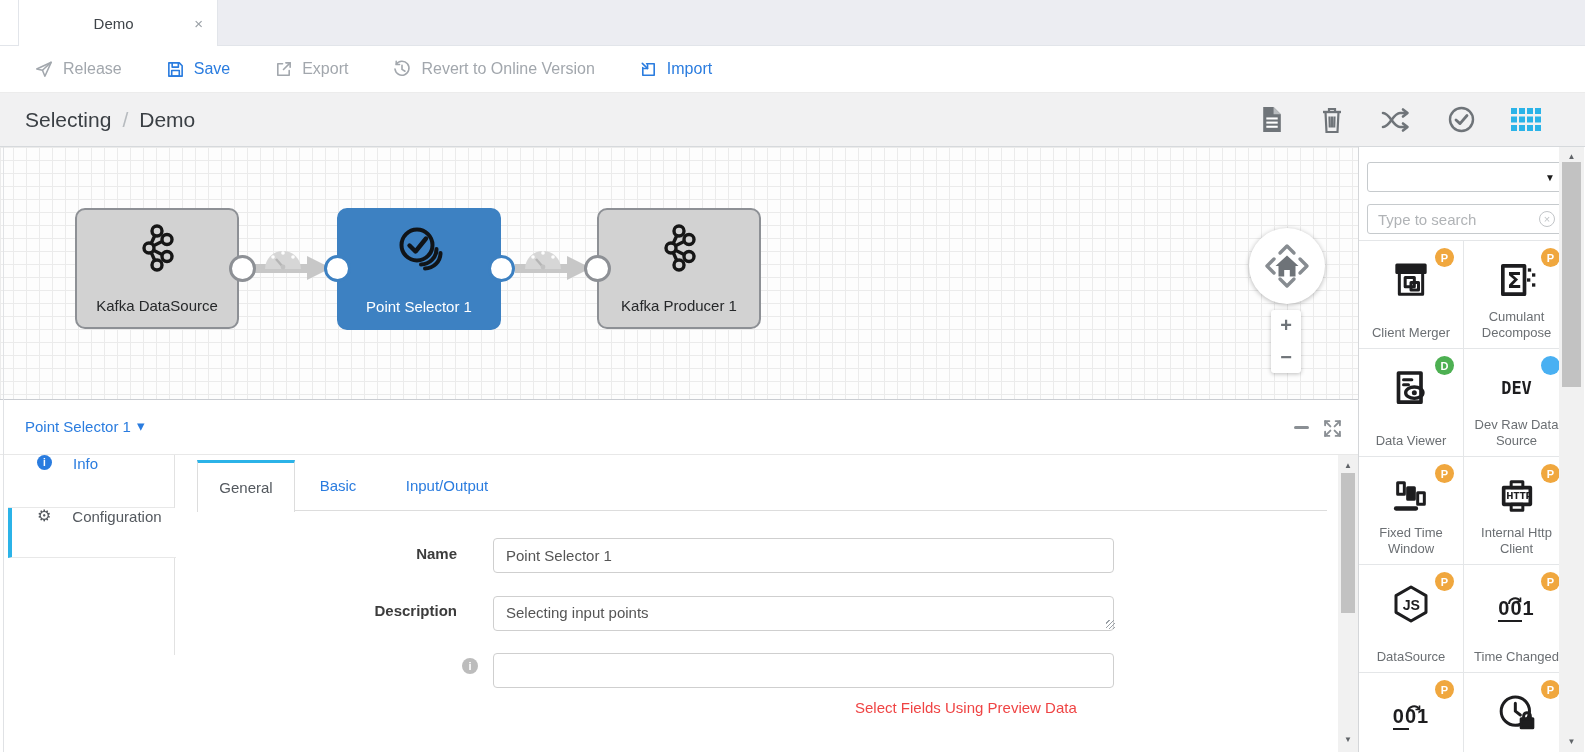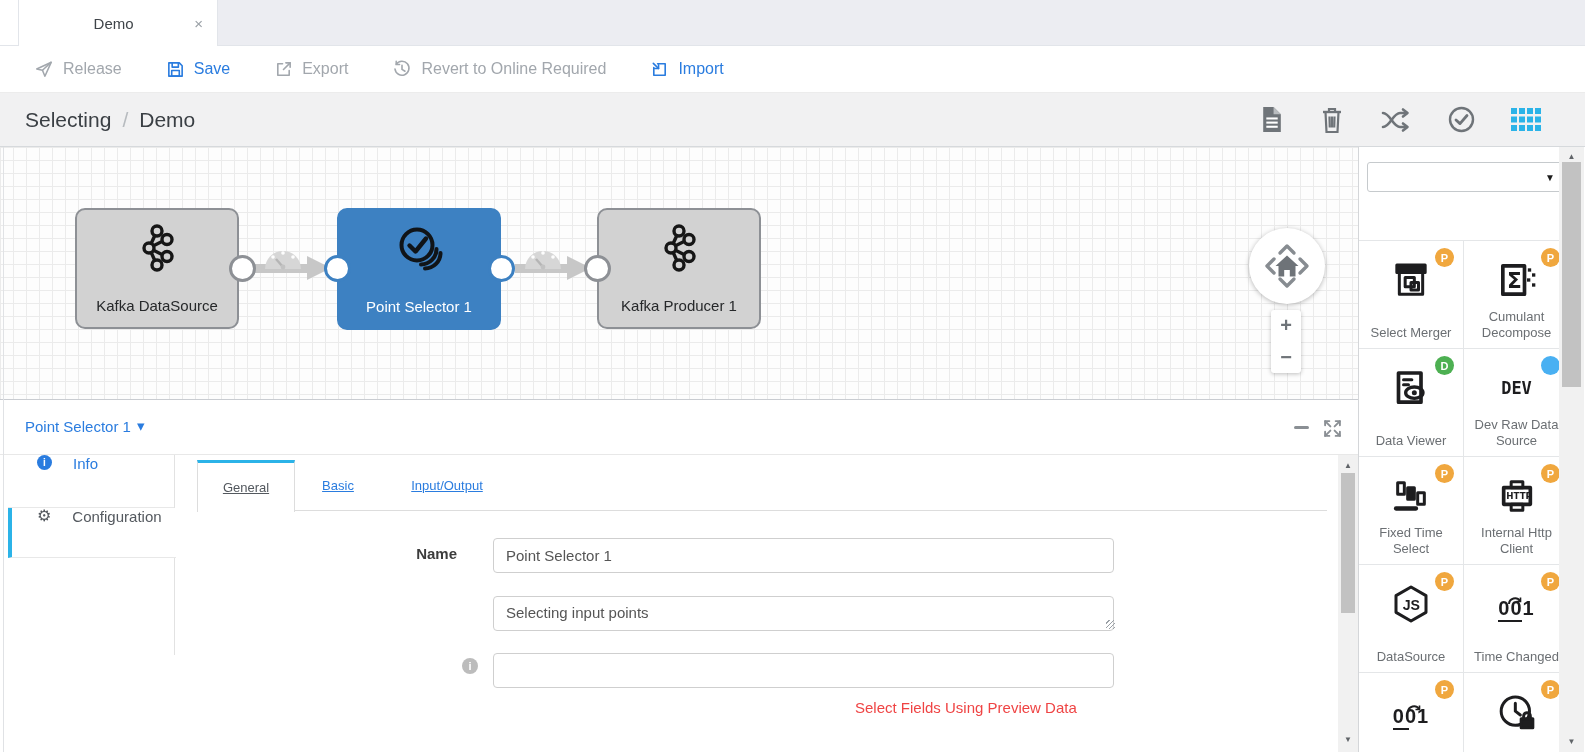--- a/index.html
+++ b/index.html
@@ -71,21 +71,21 @@
                font-size:15px; cursor:pointer; }
   .pnav-item.info { color:#2a7cdf; }
   .pnav-item.config { height:50px; color:#54595f; border-left:4px solid #2bb3e8; padding-left:25px; position:relative; width:168px; background:#fff; z-index:2; }
   .info-dot { width:15px; height:15px; border-radius:50%; background:#2a7cdf; color:#fff; font-size:10px; font-weight:bold;
               display:inline-flex; align-items:center; justify-content:center; }
   .info-dot::before { content:"i"; }
   .gear { font-family:"DejaVu Sans", sans-serif; font-size:16px; color:#54595f; line-height:1; }
   .gear::before { content:"⚙"; }
 
   .ptabs { position:absolute; left:197px; top:5px; width:1130px; height:51px; border-bottom:1px solid #ddd; display:flex; }
-  .ptab { height:51px; display:flex; align-items:center; justify-content:center; font-size:13px; color:#2a7cdf; cursor:pointer;text-decoration:underline; }
+  .ptab { height:51px; display:flex; align-items:center; justify-content:center; font-size:15px; color:#2a7cdf; cursor:pointer; }
   .ptab.active { width:98px; background:#fff; border:1px solid #ddd; border-top:3px solid #2bb3e8; border-bottom:none;
                  color:#53585e; height:52px; margin-bottom:-1px; }
   .ptab.t2 { width:86px; }
   .ptab.t3 { width:132px; }
 
   .frow-label { position:absolute; left:0; width:457px; text-align:right; font-size:15px; font-weight:bold; color:#3c3c3c; }
   .ftext { position:absolute; left:493px; width:621px; height:35px; border:1px solid #cfcfcf; border-radius:4px;
            font-family:"Liberation Sans", sans-serif; font-size:15px; color:#555; padding:0 12px; background:#fff; }
   textarea.ftext { resize:none; padding-top:7px; overflow:hidden; }
   .resize-grip { position:absolute; left:1106px; width:9px; height:9px;
@@ -171,21 +171,21 @@
       <span>Export</span>
     </div>
     <div class="tb-item">
       <span>
         <svg width="20" height="20" viewBox="0 0 20 20" fill="none" stroke="#a2a7ad" stroke-width="1.6" stroke-linecap="round">
             <path d="M4.2 5.2 A7 7 0 1 1 3 10"></path>
             <path d="M4.2 2.2 V5.6 H7.6" stroke-width="1.5"></path>
             <path d="M10 6.2 V10.4 L13 12.2"></path>
           </svg>
       </span>
-      <span>Revert to Online Required</span>
+      <span>Revert to Online Version</span>
     </div>
     <div class="tb-item blue">
       <span>
         <svg width="19" height="19" viewBox="0 0 20 20" fill="none" stroke="#2a7cdf" stroke-width="1.7" stroke-linecap="round" stroke-linejoin="round">
             <path d="M8 4 H16 V16 H4 V8"></path>
             <path d="M3.5 3.5 L9 9"></path>
             <path d="M9 5 V9 H5"></path>
           </svg>
       </span>
       <span>Import</span>
@@ -397,54 +397,59 @@
 
         <div class="ptabs">
           <div class="ptab active">General</div>
           <div class="ptab t2">Basic</div>
           <div class="ptab t3">Input/Output</div>
         </div>
 
         <span class="frow-label" style="top:90px;">Name</span>
         <input class="ftext" style="top: 83px;" value="Point Selector 1">
 
+        <span class="frow-label" style="top:147px;">Description</span>
         <textarea class="ftext" style="top: 141px;">Selecting input points</textarea>
         <span class="resize-grip" style="top:165px;"></span>
 
         <span class="req-info" style="top:203px;"></span>
         <input class="ftext" style="top: 198px;" value="">
 
         <span class="preview-link" style="top:244px;">Select Fields Using Preview Data</span>
 
         <div class="vscroll pscroll">
           <span class="arr" style="top:6px;">▲</span>
           <span class="thumb" style="top:18px; height:140px;"></span>
           <span class="arr" style="bottom:8px;">▼</span>
         </div>
       </div>
     </div>
 
     <div class="sidebar">
       <div class="sselect">
         <span class="caret">▼</span>
+      </div>
+      <div class="ssearch">
+        <input placeholder="Type to search" style="">
+        <span class="search-x"></span>
       </div>
 
       <div class="palette">
 
         <div class="cell c1">
           <span class="badge" style="background: rgb(240, 167, 62);">P</span>
           <span class="picon">
             <svg class="oicon" width="40" height="40" viewBox="0 0 24 24">
                 <rect x="3.5" y="3" width="17" height="4.5" fill="#1d1d1f"></rect>
                 <rect x="5" y="7.5" width="14" height="13"></rect>
                 <rect x="8.5" y="10.5" width="5.5" height="5.5"></rect>
                 <rect x="12" y="13.5" width="4.5" height="4.5"></rect>
               </svg>
           </span>
-          <span class="plabel">Select Merger</span>
+          <span class="plabel">Client Merger</span>
         </div>
 
         <div class="cell">
           <span class="badge" style="background: rgb(240, 167, 62);">P</span>
           <span class="picon">
             <svg class="oicon" width="40" height="40" viewBox="0 0 24 24">
                 <rect x="3.5" y="3.5" width="13" height="17" stroke-width="2.2"></rect>
                 <text x="6" y="16.5" font-size="13" font-weight="bold" fill="#1d1d1f" stroke="none" font-family="DejaVu Sans">Σ</text>
                 <g fill="#1d1d1f" stroke="none">
                   <rect x="18.5" y="5" width="2" height="2"></rect>
@@ -482,21 +487,21 @@
         <div class="cell c1">
           <span class="badge" style="background: rgb(240, 167, 62);">P</span>
           <span class="picon">
             <svg class="oicon" width="40" height="40" viewBox="0 0 24 24" stroke-width="2.2">
                 <rect x="4" y="4" width="4" height="7"></rect>
                 <rect x="10" y="7" width="4" height="7" fill="#1d1d1f"></rect>
                 <rect x="16" y="10" width="4" height="7"></rect>
                 <line x1="3" y1="19.5" x2="15" y2="19.5" stroke-width="2.6"></line>
               </svg>
           </span>
-          <span class="plabel">Fixed Time Select</span>
+          <span class="plabel">Fixed Time Window</span>
         </div>
 
         <div class="cell">
           <span class="badge" style="background: rgb(240, 167, 62);">P</span>
           <span class="picon">
             <svg class="oicon" width="40" height="40" viewBox="0 0 24 24" stroke-width="2">
                 <rect x="8.5" y="3.5" width="7" height="3.5"></rect>
                 <rect x="8.5" y="17" width="7" height="3.5"></rect>
                 <rect x="4" y="7" width="16" height="10" stroke-width="2.2"></rect>
                 <text x="5.6" y="13.8" font-size="5.2" font-weight="bold" fill="#1d1d1f" stroke="none" font-family="DejaVu Sans">HTTP</text>

